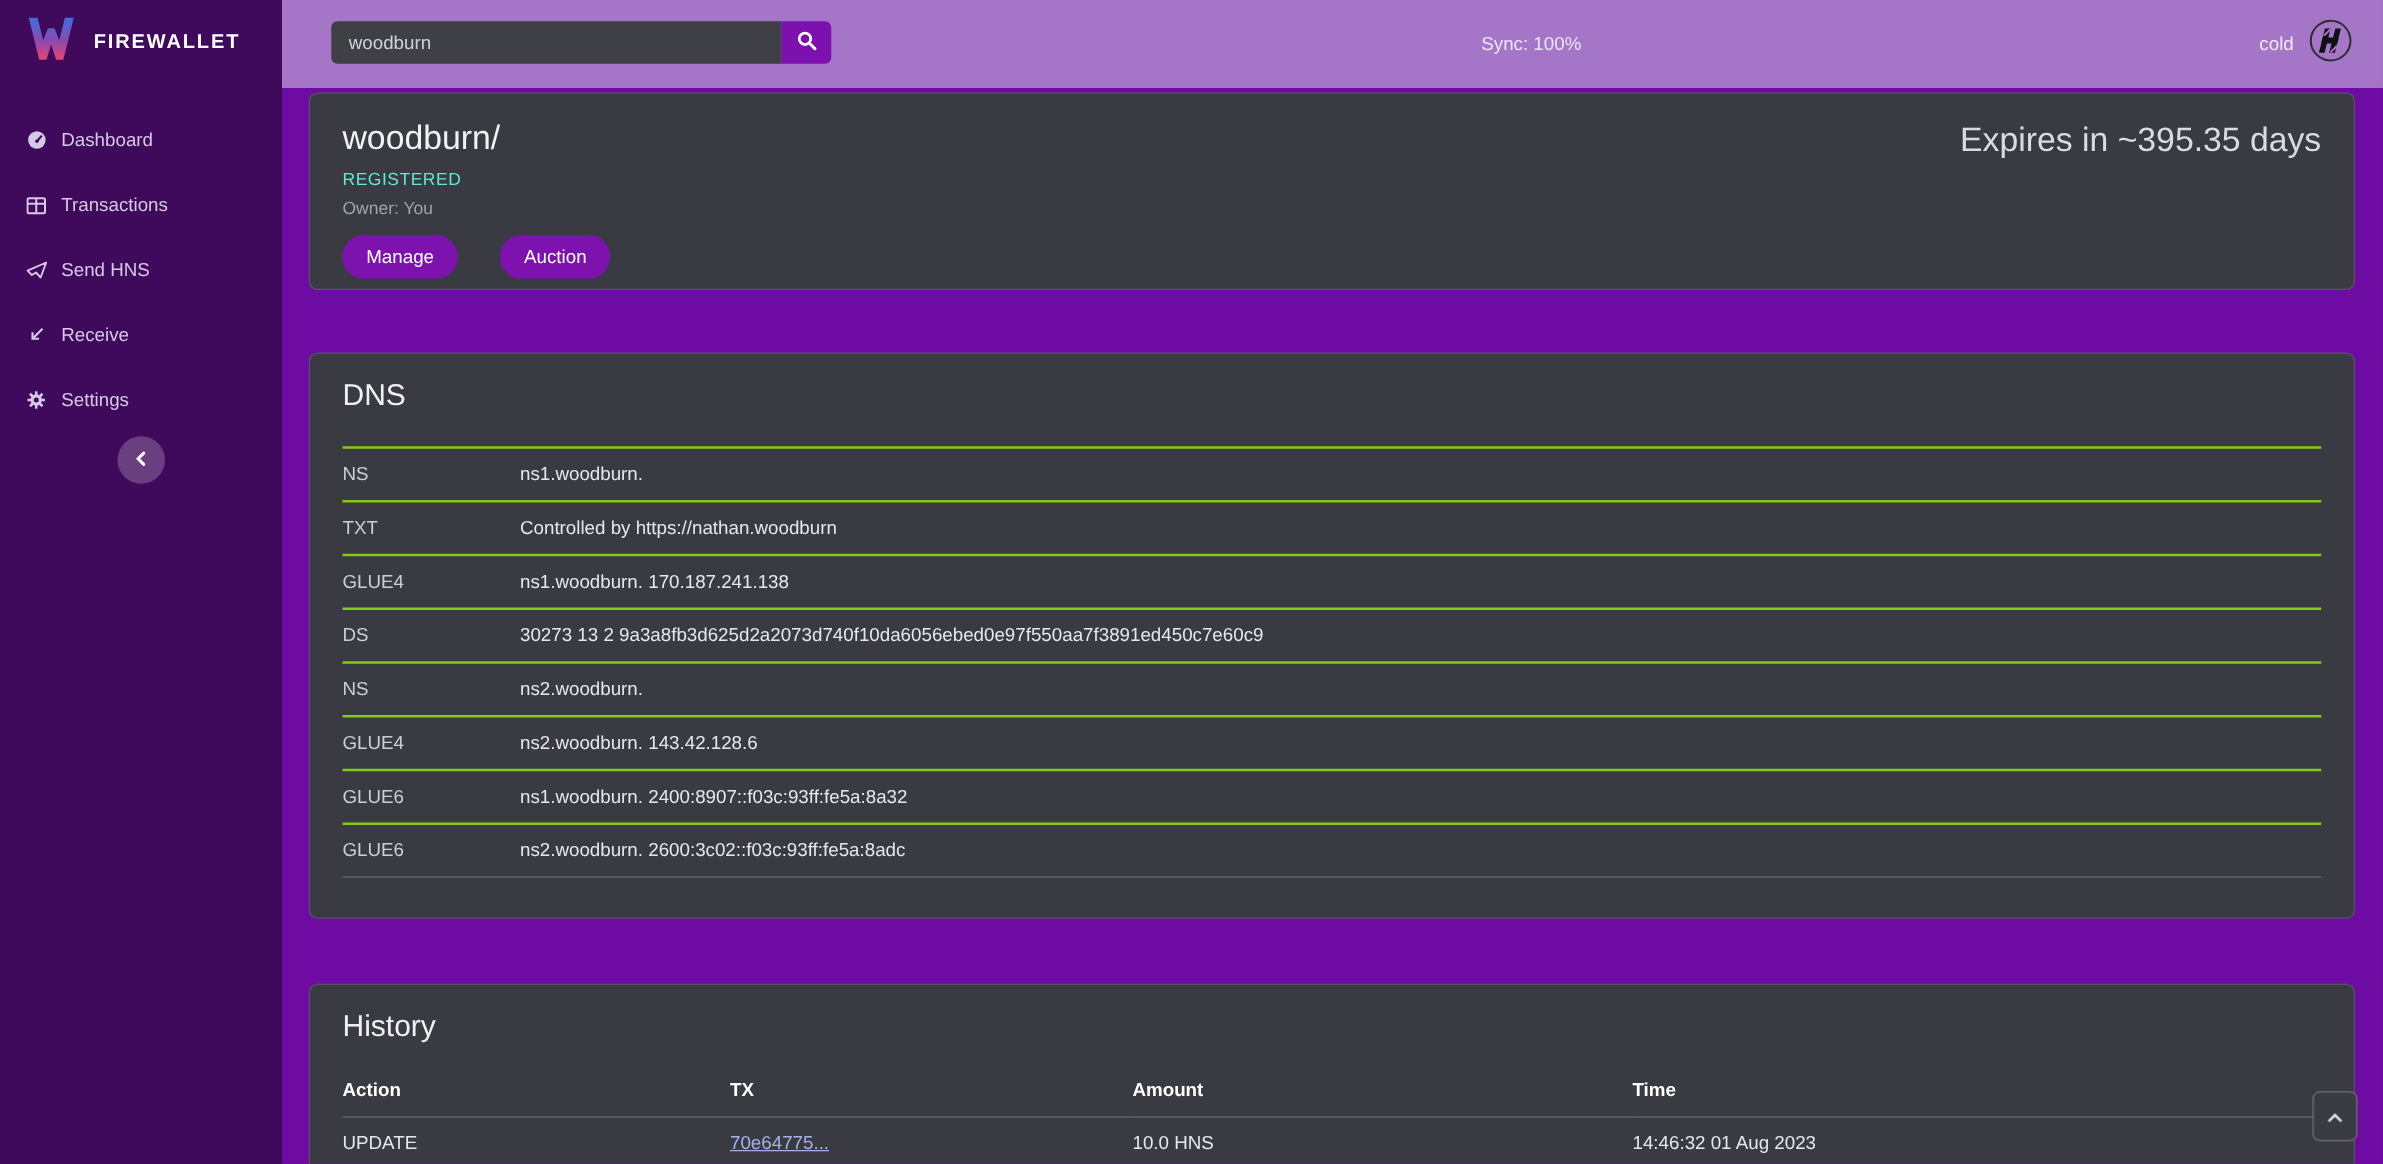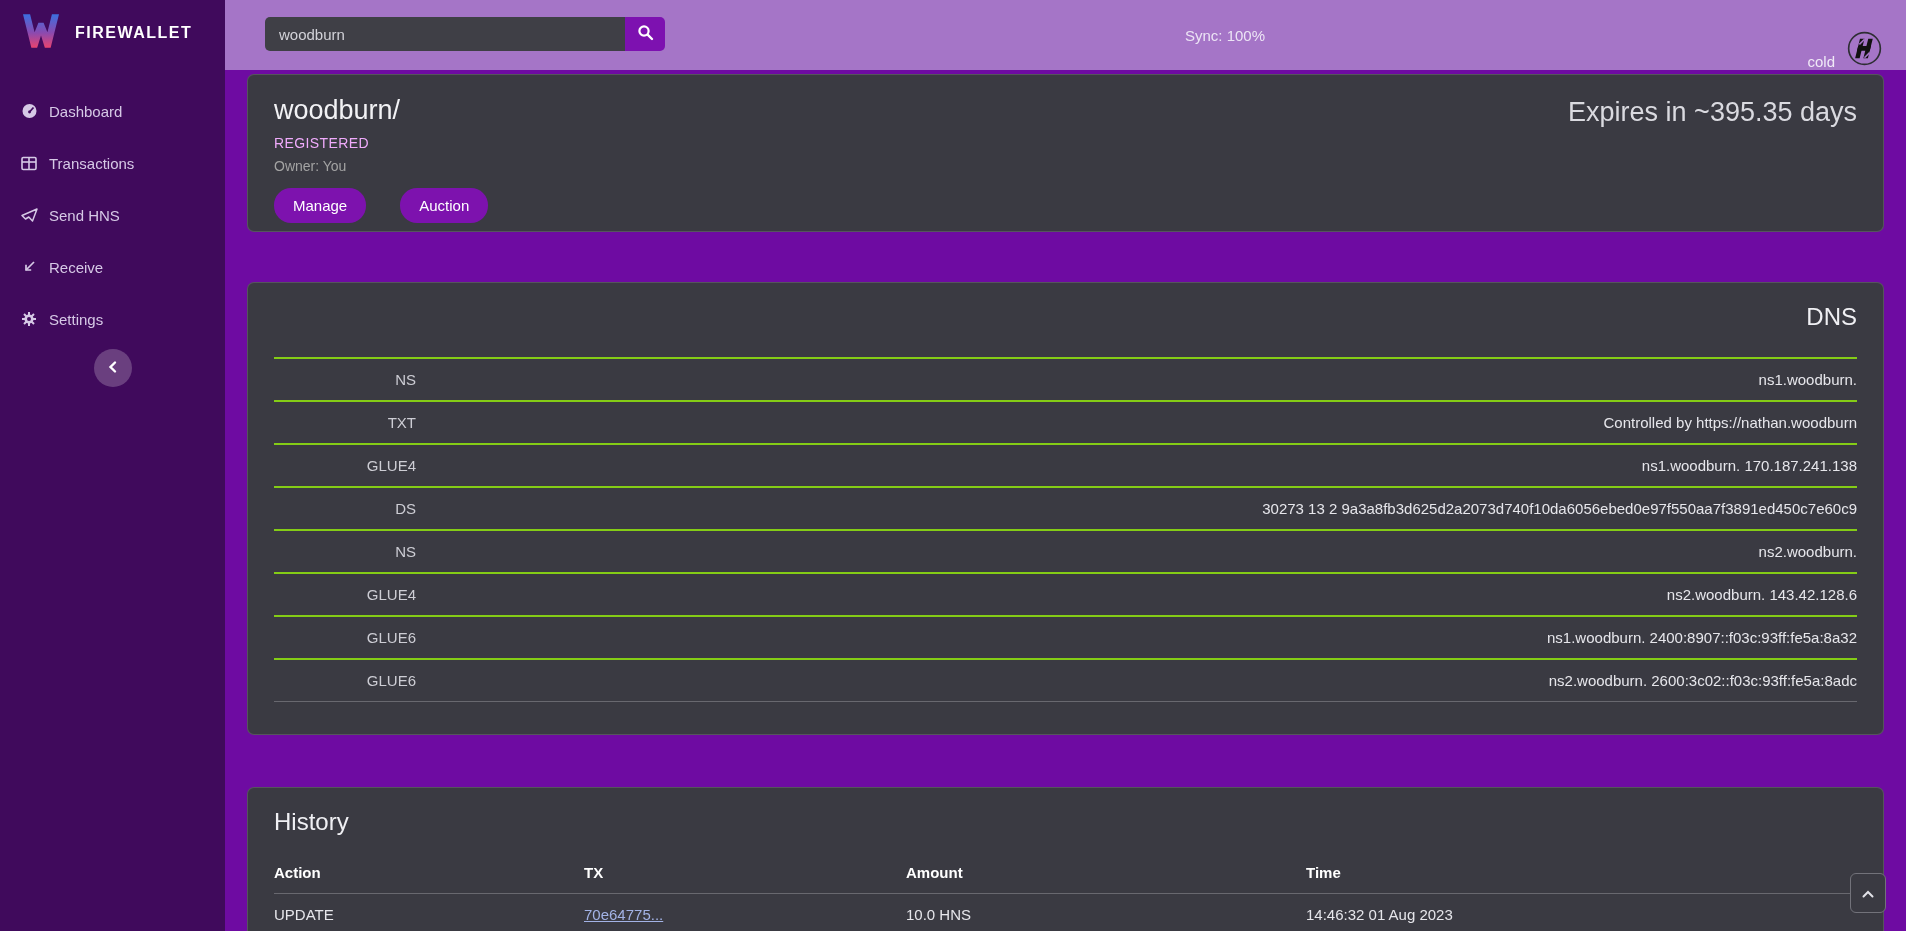--- a/index.html
+++ b/index.html
@@ -25,43 +25,43 @@
   .search-wrap { position:absolute; left:40px; top:17px; display:flex; height:34px; }
   .search-input { width:360px; height:34px; background:#3f3f46; border:none;
                   border-radius:5px 0 0 5px; color:#d2d2d8; font-size:15px;
                   padding:0 14px; outline:none; font-family:"Liberation Sans", sans-serif; }
   .search-btn { width:40px; height:34px; background:#7d11b0; border:none;
                 border-radius:0 5px 5px 0; cursor:pointer;
                 display:flex; align-items:center; justify-content:center; }
   .sync { position:absolute; left:960px; top:0; height:70px; display:flex;
           align-items:center; color:#ece4f5; font-size:15px; }
   .wallet-status { position:absolute; right:24px; top:0; height:70px;
-                   display:flex; align-items:flex-end; gap:12px; }
+                   display:flex; align-items:center; gap:12px; }
   .wallet-label { color:#f0eaf7; font-size:15px; }
 
   
   .main { position:absolute; left:225px; top:70px; right:0; height:861px;
           background:#6e0ba2; padding:4px 22px; overflow:hidden; }
   .card { background:#3a3a42; border:1px solid rgba(255,255,255,0.14);
           border-radius:7px; padding:20px 26px; color:#e8e8ec; }
   .card-title { font-size:24px; font-weight:400; color:#f0f0f4; }
 
   
   .domain-card { position:relative; height:158px; }
   .domain-name { font-size:27px; font-weight:400; color:#f2f2f5; }
-  .domain-status { margin-top:9px; font-size:14px; color:#f0abfc; letter-spacing:.4px; }
+  .domain-status { margin-top:9px; font-size:14px; color:#5eead4; letter-spacing:.4px; }
   .domain-owner { margin-top:7px; font-size:14px; color:#a3a3a3; }
   .btn-row { margin-top:14px; display:flex; gap:34px; }
   .pbtn { background:#7d12ae; color:#ffffff; border:none; border-radius:17px;
           font-size:15px; padding:9px 19px; cursor:pointer;
           font-family:"Liberation Sans", sans-serif; }
   .expires { position:absolute; top:22px; right:26px; font-size:27px; color:#dadae0; }
 
   
-  .dns-card { margin-top:50px; padding-bottom:32px;text-align:right; }
+  .dns-card { margin-top:50px; padding-bottom:32px; }
   .dns-table { width:100%; border-collapse:collapse; margin-top:26px; }
   .dns-table tr { border-top:2px solid #84cc16; }
   .dns-table tr:last-child { border-bottom:1px solid #68686f; }
   .dns-table td { padding:12px 0; font-size:15px; }
   .dns-type { width:142px; color:#cdcdd4; }
   .dns-value { color:#e6e6eb; }
 
   
   .history-card { margin-top:52px; height:400px; }
   .hist-table { width:100%; border-collapse:collapse; margin-top:16px; }

